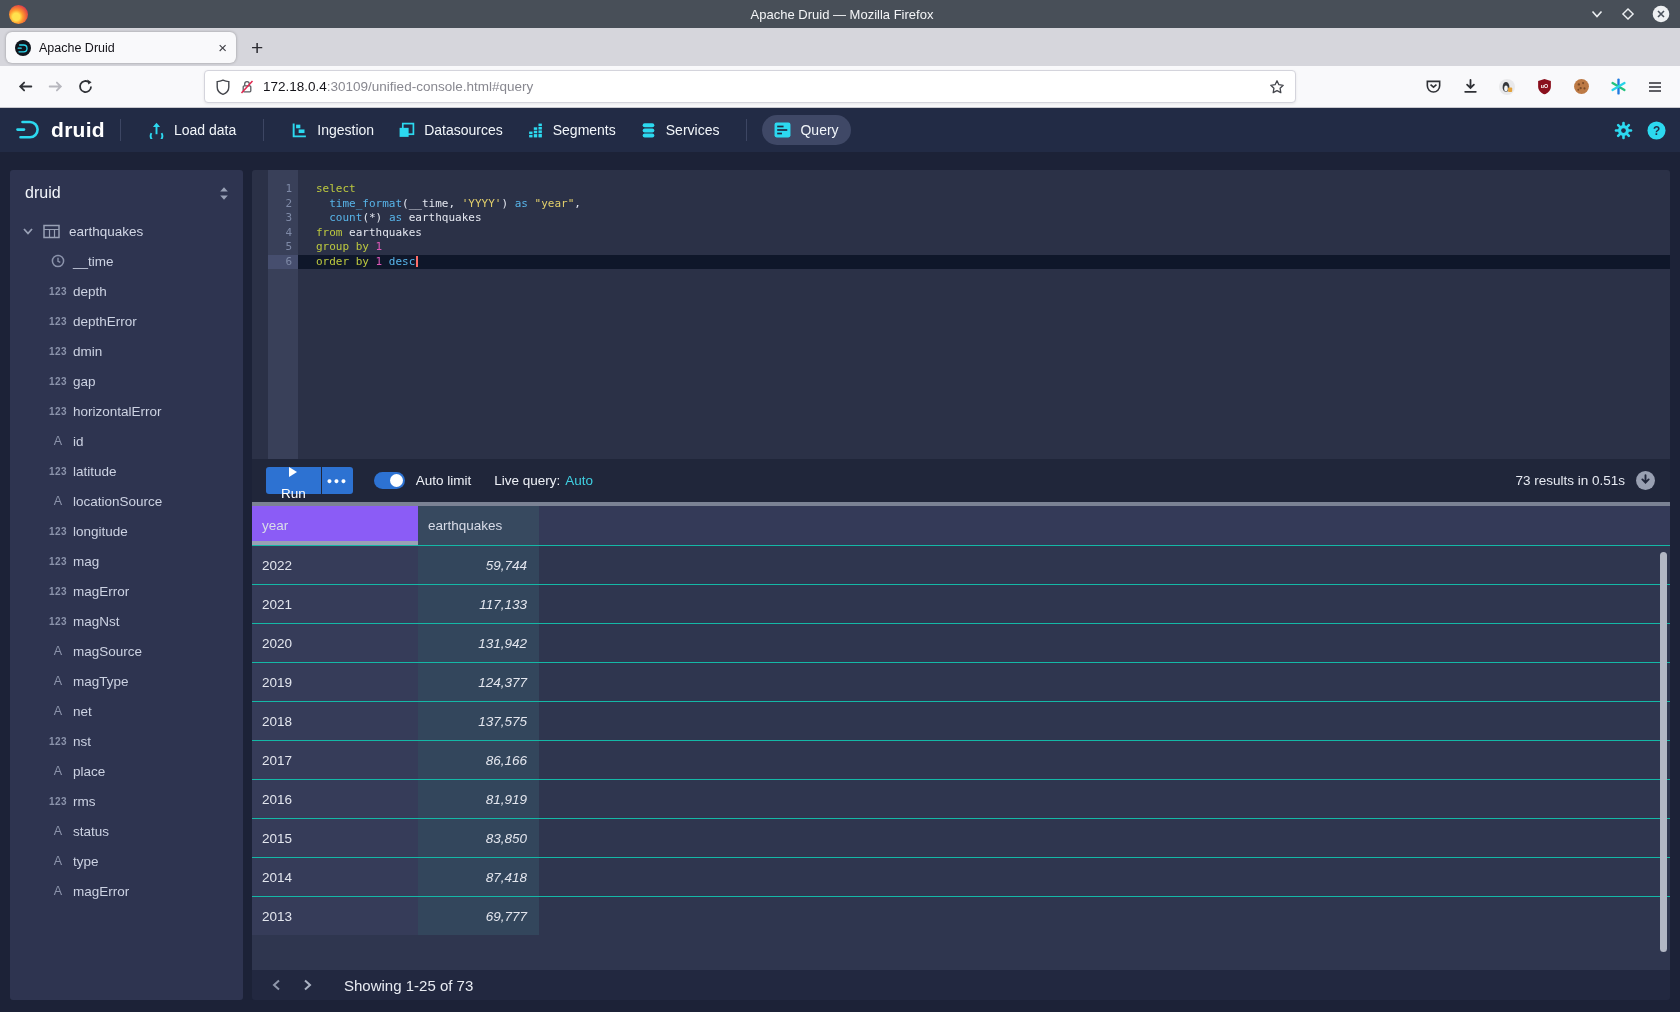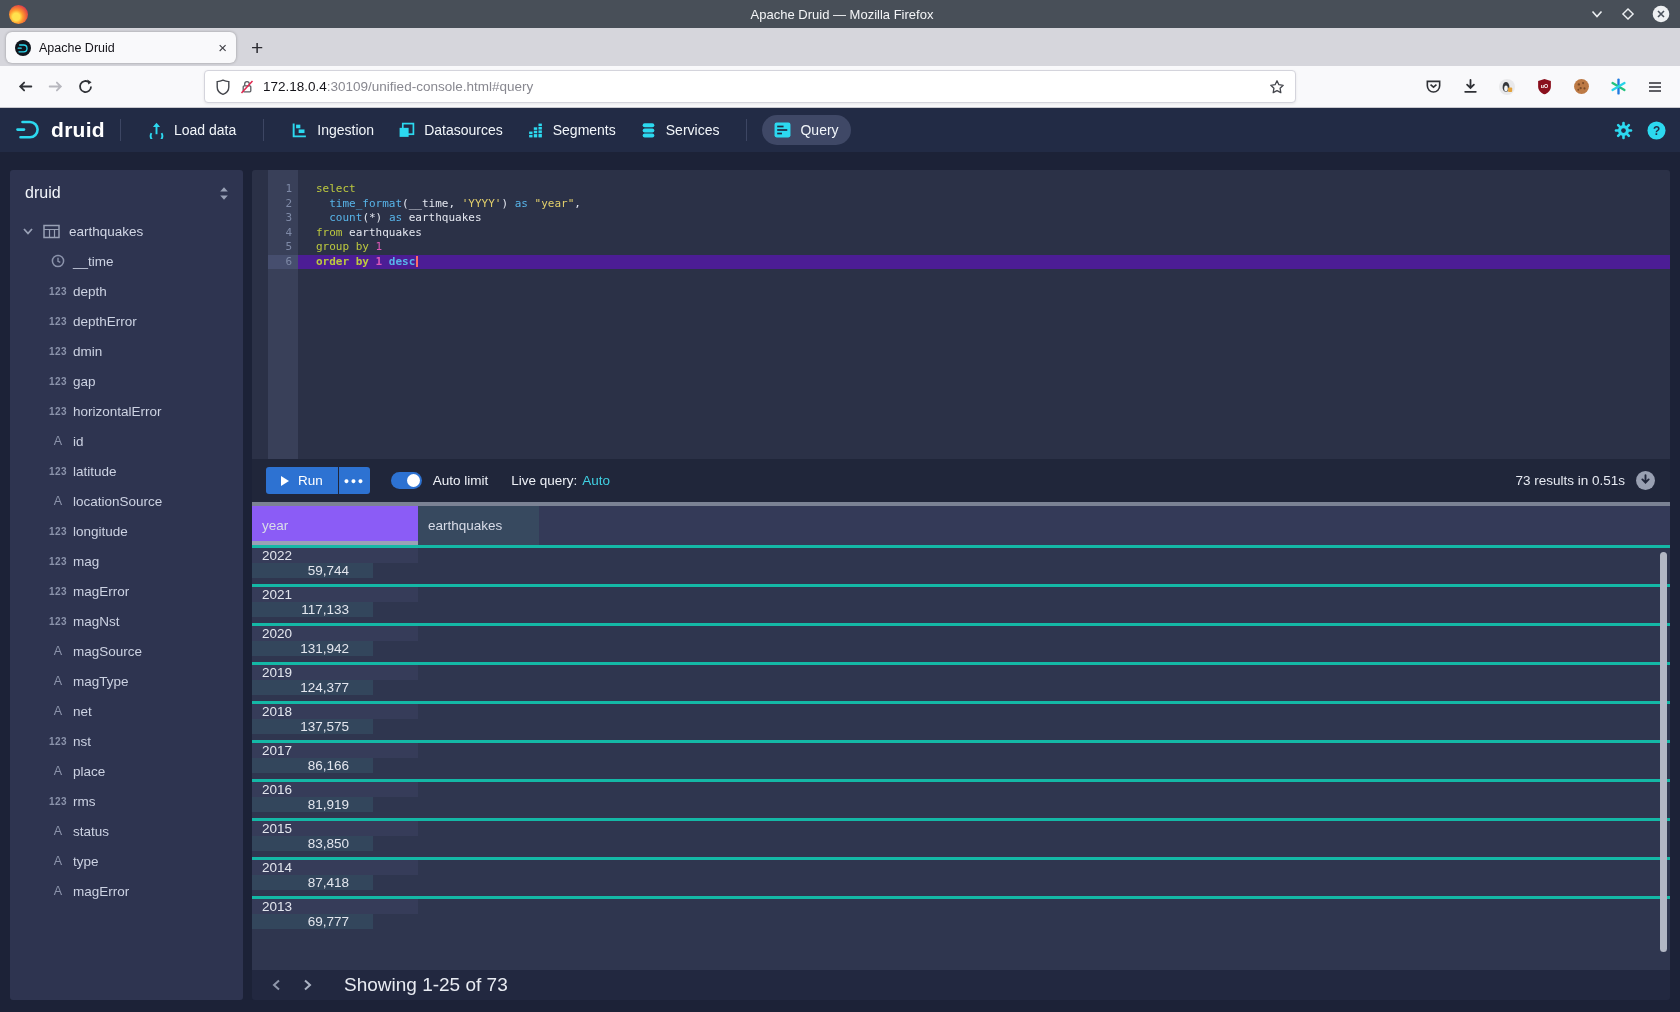--- a/index.html
+++ b/index.html
@@ -47,53 +47,53 @@
   
   .qpanel{position:absolute;left:252px;top:18px;width:1418px;height:830px;display:flex;flex-direction:column;}
   .editor{height:289px;background:#2b3147;border-radius:3px 3px 0 0;position:relative;
     font-family:"DejaVu Sans Mono","Liberation Mono",monospace;font-size:11px;line-height:14.5px;flex:none;}
   .gutterbg{position:absolute;left:16px;top:0;bottom:0;width:30px;background:#394059;}
   .lines{position:relative;padding-top:12px;}
   .cline{display:flex;height:14.5px;}
   .ln{width:30px;margin-left:16px;text-align:right;padding-right:6px;box-sizing:border-box;color:#7e89a6;flex:none;}
   .cline.active .ln{background:#464e6e;}
   .code{flex:1;padding-left:18px;white-space:pre;color:#e4e7f0;}
-  .cline.active .code{background:#4c1d95;font-weight:bold;}
+  .cline.active .code{background:#0f172a;}
   .tk-kw{color:#bdc93f}.tk-fn{color:#58b5ea}.tk-str{color:#e2cf6b}.tk-num{color:#de59b9}.tk-pl{color:#e4e7f0}
   .caret{display:inline-block;width:2px;height:11px;background:#ff6d67;vertical-align:-2px;margin-left:1px;}
   
   .runbar{height:43px;background:#20263a;display:flex;align-items:center;padding:0 14px;color:#eef1f7;font-size:13.5px;flex:none;}
   .btn-run{display:flex;align-items:center;gap:9px;background:#2d72d2;color:#fff;height:27px;padding:0 15px;
-    border-radius:3px 0 0 3px;font-size:13.5px;}
+    border-radius:3px 0 0 3px;font-size:13.5px;flex-direction:column;}
   .play{width:0;height:0;border-left:8px solid #fff;border-top:5px solid transparent;border-bottom:5px solid transparent;}
   .btn-more{background:#2d72d2;height:27px;width:31px;border-radius:0 3px 3px 0;margin-left:1px;display:flex;
     align-items:center;justify-content:center;color:#fff;font-size:9px;letter-spacing:1.5px;}
   .toggle{width:31px;height:17px;border-radius:9px;background:#2d72d2;position:relative;margin-left:21px;flex:none;}
   .toggle-knob{position:absolute;right:2px;top:2px;width:13px;height:13px;border-radius:50%;background:#fff;}
   .lbl-autolimit{margin-left:11px;}
   .lbl-live{margin-left:23px;}
   .live-auto{color:#3fd0e2;margin-left:5px;}
   .results-meta{margin-left:auto;color:#e7eaf2;margin-right:10px;}
   .splitter{height:4px;background:#7b8294;flex:none;}
   
   .tablearea{flex:1;position:relative;overflow:hidden;background:#2f364f;font-size:13.5px;color:#e3e6ee;}
   .thead{display:flex;height:39px;}
   .th{box-sizing:border-box;display:flex;align-items:center;padding:0 10px;color:#d8dce8;}
   .th-year{width:166px;background:#8b5cf6;position:relative;}
   .th-year:after{content:'';position:absolute;left:0;right:0;bottom:0;height:4px;background:#99a1b5;}
   .th-eq{width:121px;background:#37495f;}
   .th-fill{flex:1;background:#343a58;}
-  .trow{display:flex;height:39px;border-top:3px solid #14b8a6;box-sizing:border-box;flex-direction:column;}
+  .trow{display:flex;height:39px;border-top:1px solid #14b8a6;box-sizing:border-box;}
   .td{box-sizing:border-box;display:flex;align-items:center;}
   .td-year{width:166px;background:#363c59;padding-left:10px;}
-  .td-eq{width:121px;background:#33465c;justify-content:flex-end;padding-right:24px;}
+  .td-eq{width:121px;background:#33465c;justify-content:flex-end;padding-right:12px;font-style:italic;}
   .td-fill{flex:1;}
   .vscroll{position:absolute;right:3px;top:46px;width:7px;height:400px;border-radius:4px;background:#b2b7c4;}
   .pagination{height:30px;background:#222840;display:flex;align-items:center;padding:0 10px;
-    color:#e8ebf2;font-size:19px;border-radius:0 0 3px 3px;flex:none;}
+    color:#e8ebf2;font-size:15px;border-radius:0 0 3px 3px;flex:none;}
   .pg-text{margin-left:22px;}
   .pg-chev{width:30px;display:flex;justify-content:center;}
 </style>
 </head>
 <body>
 
 <div class="titlebar">
   <div class="ff-logo"></div>
   <div class="titlebar-title">Apache Druid — Mozilla Firefox</div>
   <div class="win-controls">

